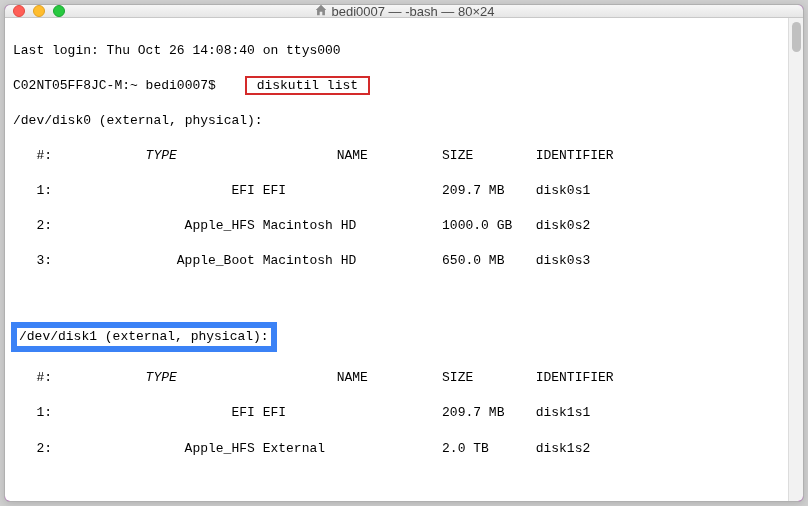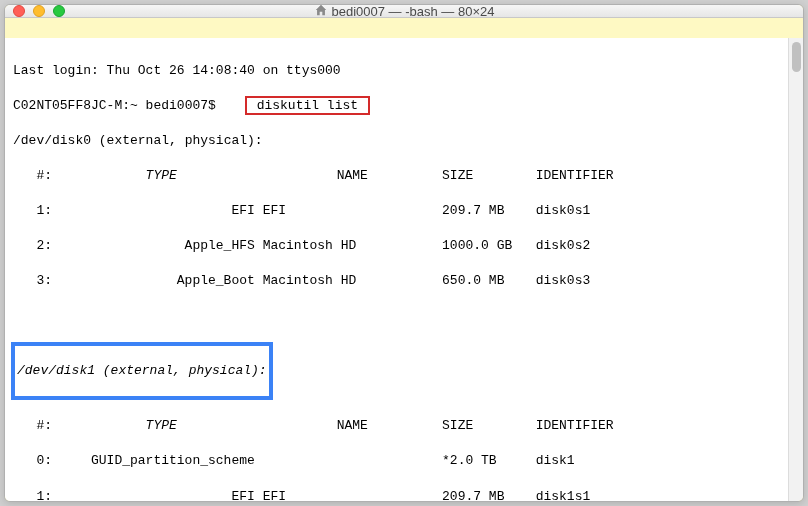--- a/index.html
+++ b/index.html
@@ -8,28 +8,27 @@
       box-sizing: border-box;
     }
     body {
       background: #d0d0d0;
       padding: 4px;
       font-family: "Menlo", "Monaco", "Courier New", monospace;
     }
     .window {
       width: 800px;
       height: 498px;
-      background: #fef9c3;
+      background: #a21caf;
       border: 1px solid #b0b0b0;
       border-radius: 6px;
       box-shadow: 0 2px 8px rgba(0,0,0,0.15);
       overflow: hidden;
       display: flex;
       flex-direction: column;
-      gap: 20px;
     }
     .titlebar {
       height: 28px;
       background: linear-gradient(to bottom, #f6f6f6, #e6e6e6);
       border-bottom: 1px solid #c8c8c8;
       display: flex;
       align-items: center;
       padding: 0 8px;
       position: relative;
     }
@@ -91,25 +90,24 @@
       position: absolute;
       top: 4px;
       left: 3px;
       width: 9px;
       height: 30px;
       background: #c0c0c0;
       border-radius: 5px;
     }
     .line { display: block; }
     .highlight-box {
-      border: 4px solid #3b82f6;
-      padding: 16px 2px;
+      border: 6px solid #3b82f6;
+      padding: 0 2px;
       display: inline-block;
       margin-left: -2px;
-      font-style: italic;
     }
     .highlight-inline {
       border: 2px solid #d42a2a;
       padding: 0 2px;
       display: inline;
       margin-left: 29px;
     }
     .col-idx { display:inline-block; width: 7ch; }
     .col-type { display:inline-block; width: 25ch; text-align: right; padding-right: 1ch; }
     .col-name { display:inline-block; width: 23ch; }
@@ -146,21 +144,20 @@
 <span class="line">Last login: Thu Oct 26 14:08:40 on ttys000</span>
 <span class="line"><span>C02NT05FF8JC-M:~ bedi0007$</span><span class="highlight-inline"> diskutil list </span></span>
 <span class="line">/dev/disk0 (external, physical):</span>
 <span class="line"><span class="hdr-idx">   #:</span><span class="hdr-type">TYPE</span><span class="hdr-name">NAME</span><span class="hdr-size">SIZE</span><span class="hdr-ident">IDENTIFIER</span></span>
 <span class="line"><span class="col-idx">   1:</span><span class="col-type">EFI</span><span class="col-name">EFI</span><span class="col-size">209.7 MB</span><span class="col-ident">disk0s1</span></span>
 <span class="line"><span class="col-idx">   2:</span><span class="col-type">Apple_HFS</span><span class="col-name">Macintosh HD</span><span class="col-size">1000.0 GB</span><span class="col-ident">disk0s2</span></span>
 <span class="line"><span class="col-idx">   3:</span><span class="col-type">Apple_Boot</span><span class="col-name">Macintosh HD</span><span class="col-size">650.0 MB</span><span class="col-ident">disk0s3</span></span>
 <span class="line"> </span>
 <span class="line"><span class="highlight-box">/dev/disk1 (external, physical):</span></span>
 <span class="line"><span class="hdr-idx">   #:</span><span class="hdr-type">TYPE</span><span class="hdr-name">NAME</span><span class="hdr-size">SIZE</span><span class="hdr-ident">IDENTIFIER</span></span>
-<span class="line"><span class="col-idx">   0:</span><span class="col-type">GUID_partition_scheme</span><span class="col-name"></span><span class="col-size">*2.0 TB</span><span class="col-ident">disk1</span></span>
 <span class="line"><span class="col-idx">   1:</span><span class="col-type">EFI</span><span class="col-name">EFI</span><span class="col-size">209.7 MB</span><span class="col-ident">disk1s1</span></span>
 <span class="line"><span class="col-idx">   2:</span><span class="col-type">Apple_HFS</span><span class="col-name">External</span><span class="col-size">2.0 TB</span><span class="col-ident">disk1s2</span></span>
 
 
     </div>
     <div class="scrollbar">
       <div class="scroll-thumb"></div>
     </div>
   </div>
 </div>

